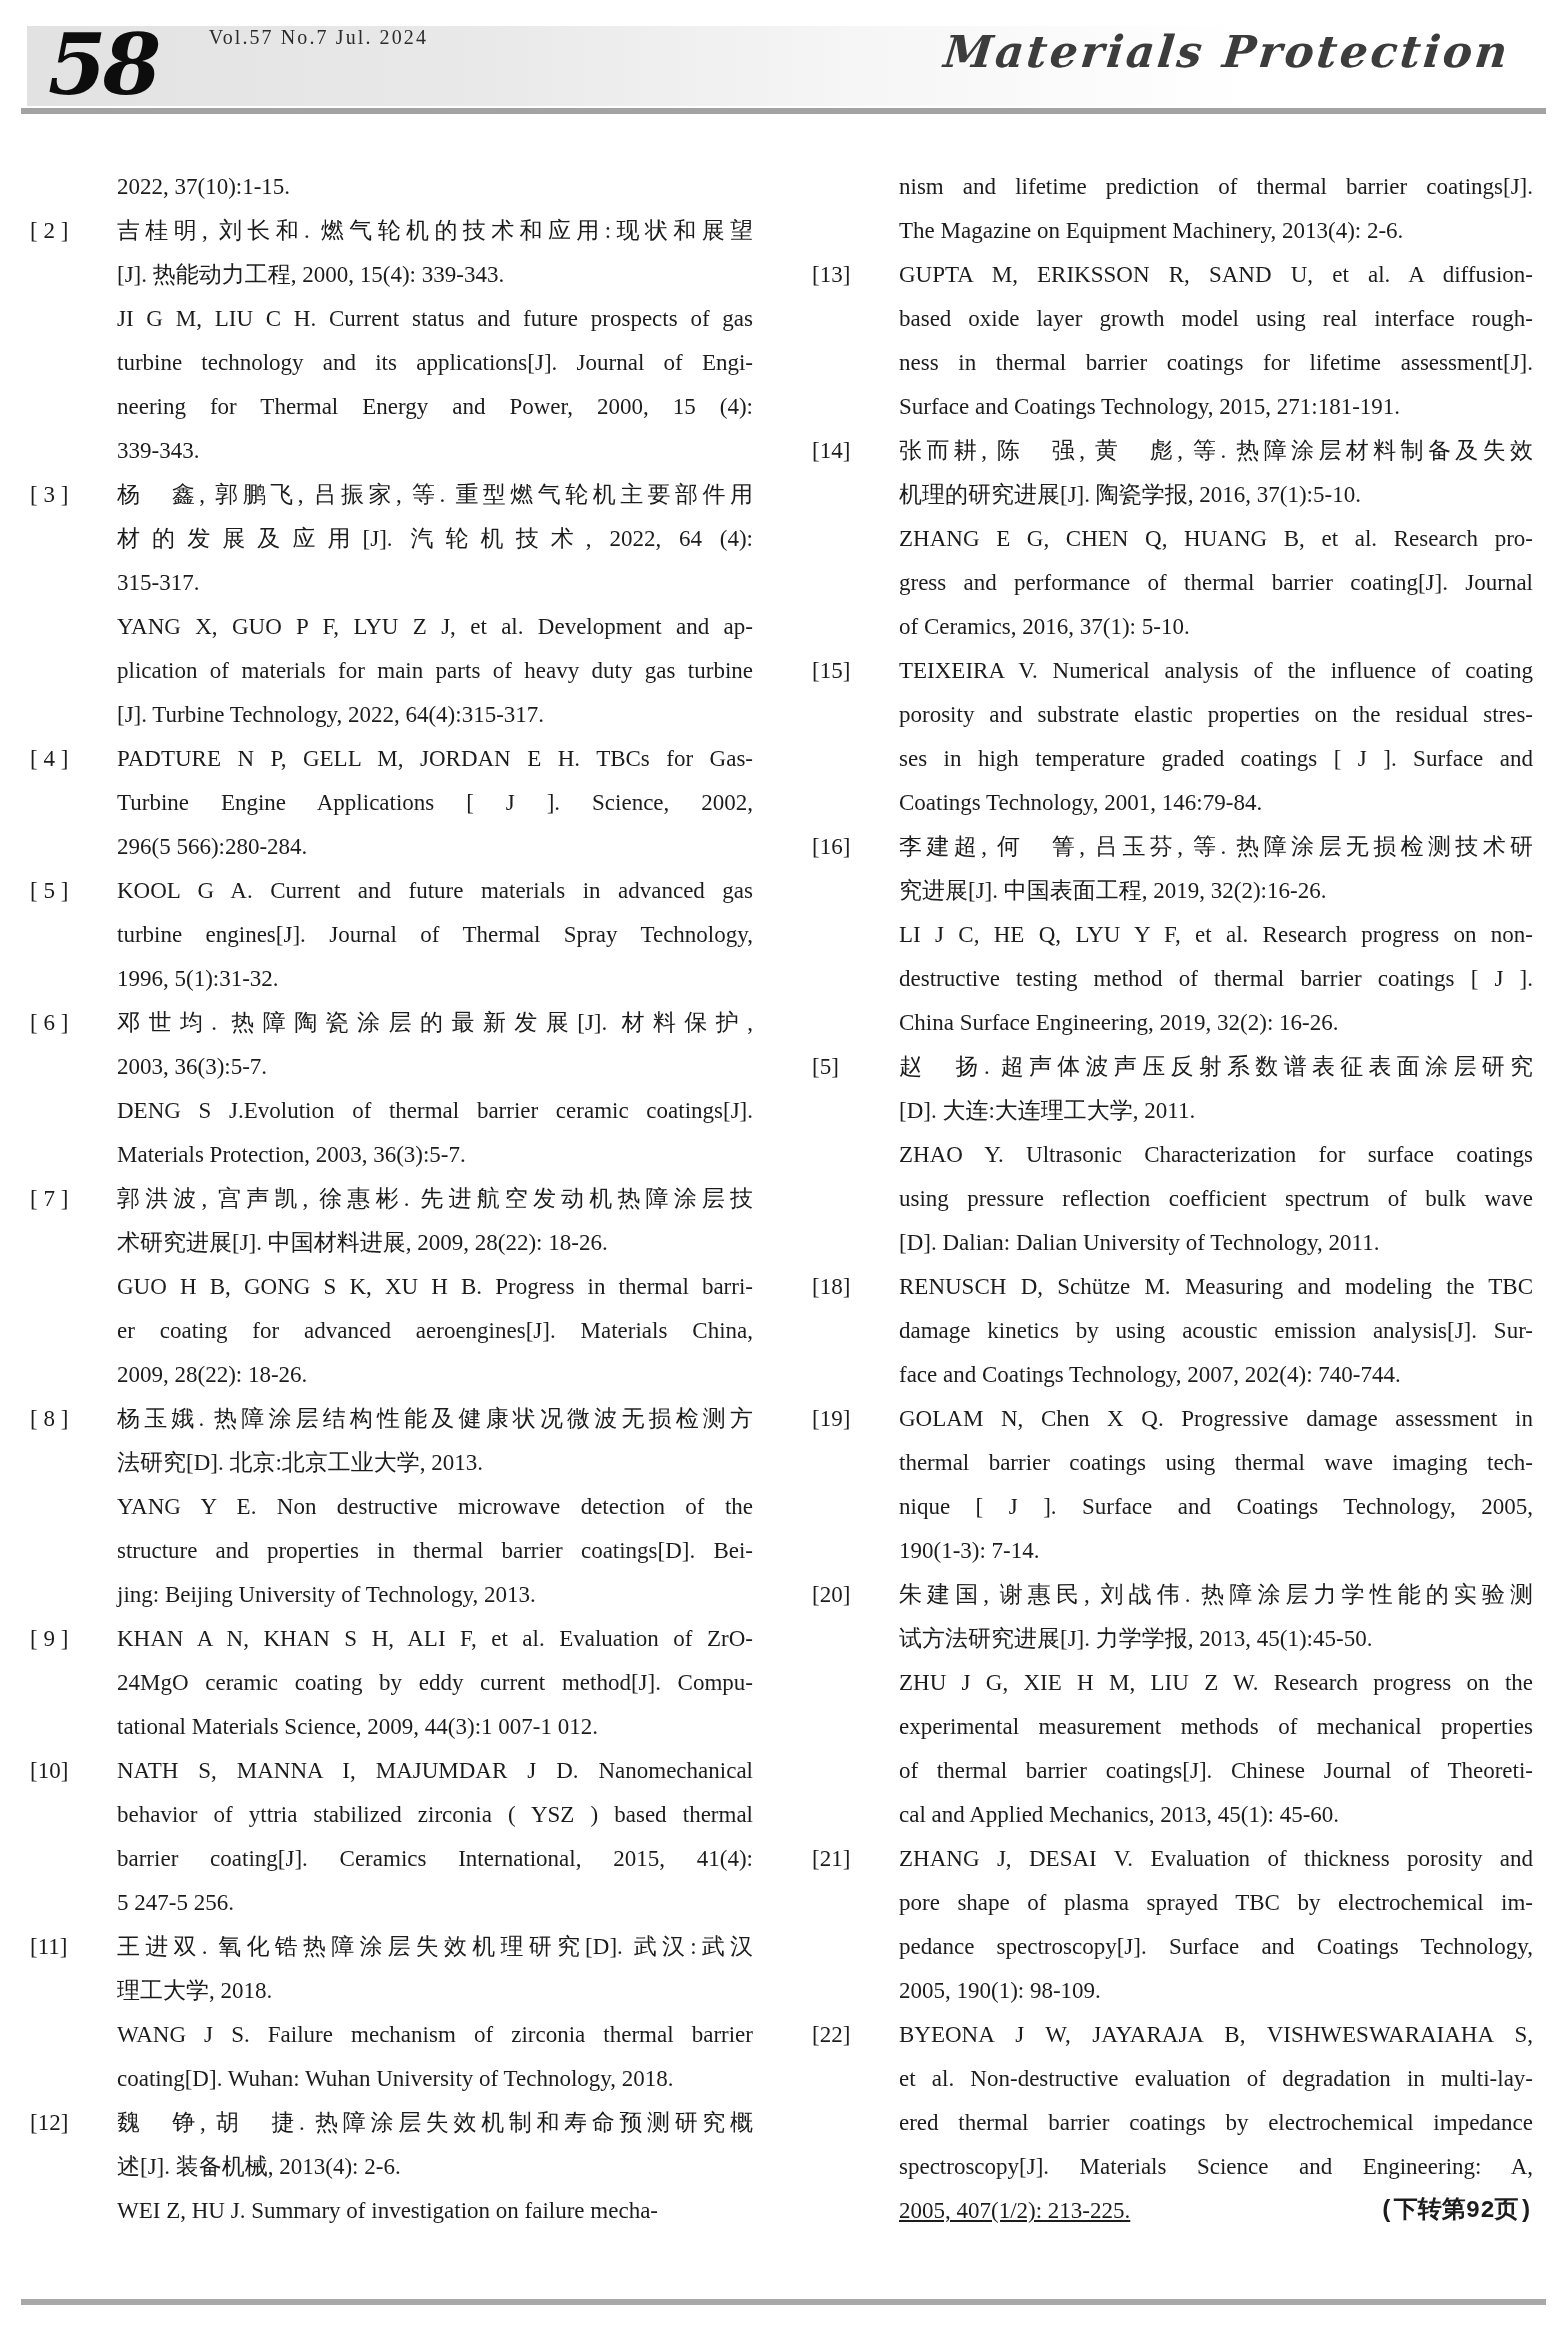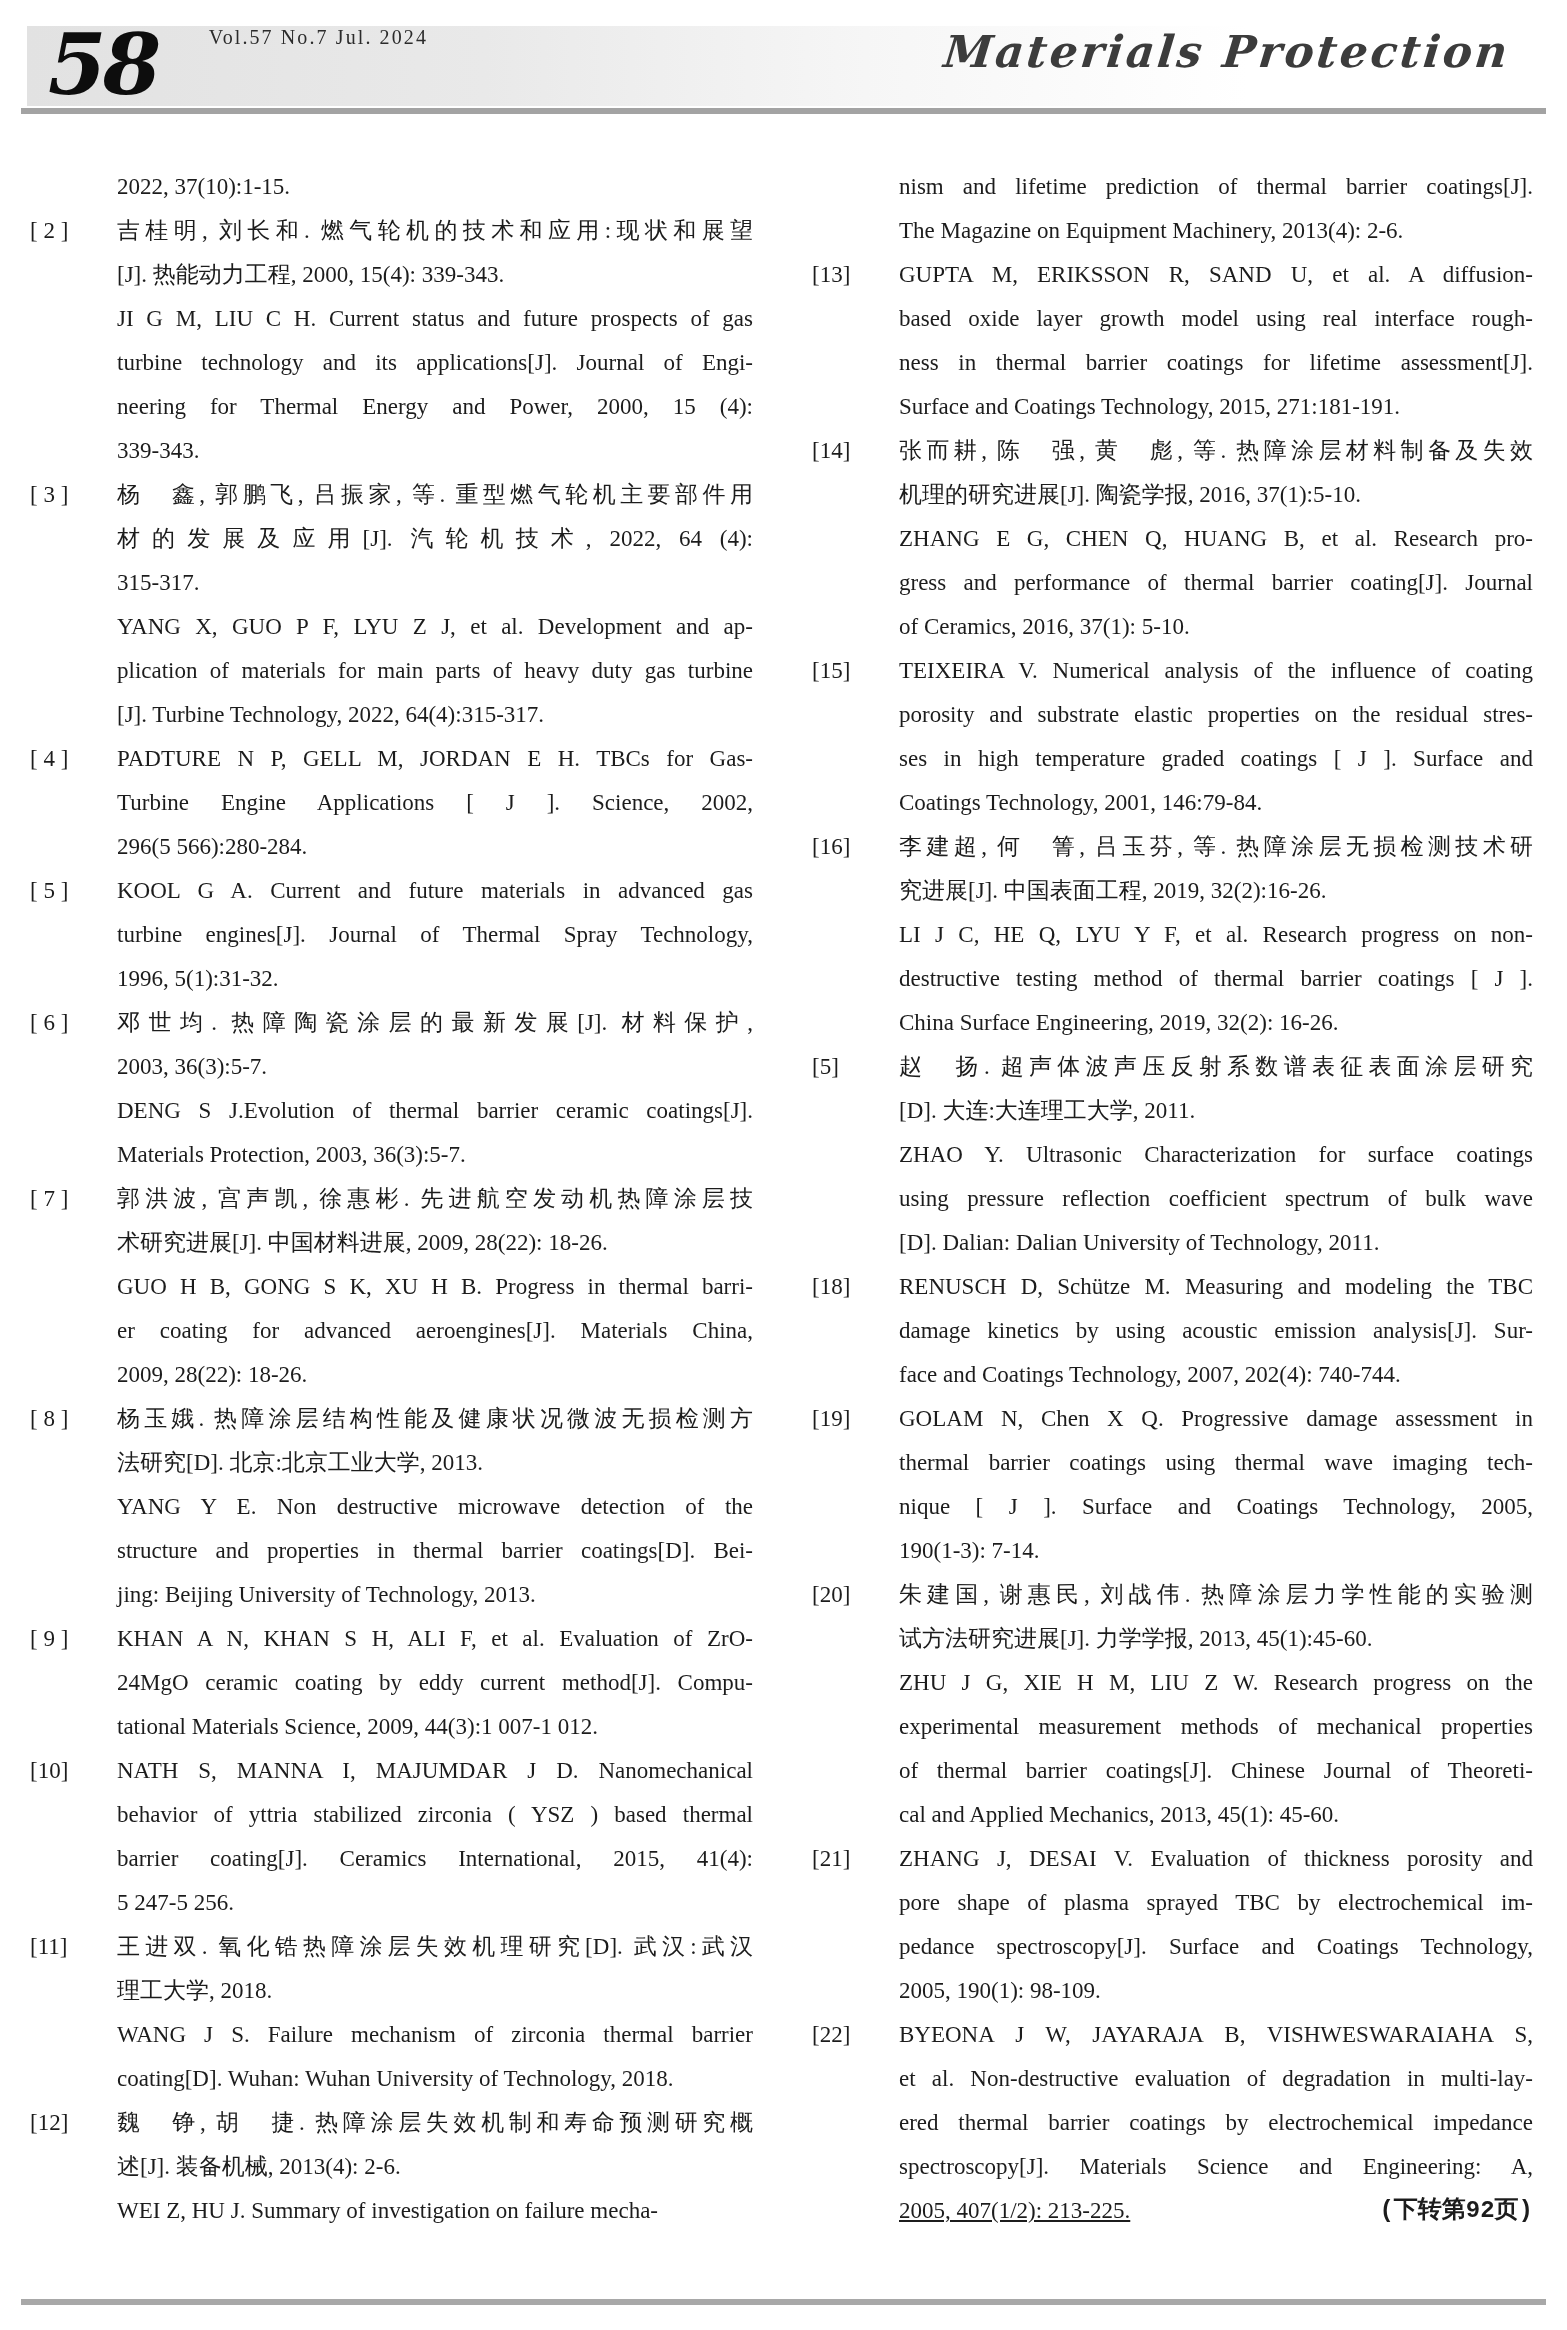--- a/index.html
+++ b/index.html
@@ -374,21 +374,21 @@
       <div class="ref-line">
         <span class="num"></span>
         <span class="txt end">190(1-3): 7-14.</span>
       </div>
       <div class="ref-line">
         <span class="num">[20]</span>
         <span class="txt">朱建国, 谢惠民, 刘战伟. 热障涂层力学性能的实验测</span>
       </div>
       <div class="ref-line">
         <span class="num"></span>
-        <span class="txt end">试方法研究进展[J]. 力学学报, 2013, 45(1):45-60.</span>
+        <span class="txt end">试方法研究进展[J]. 力学学报, 2013, 45(1):45-50.</span>
       </div>
       <div class="ref-line">
         <span class="num"></span>
         <span class="txt">ZHU J G, XIE H M, LIU Z W. Research progress on the</span>
       </div>
       <div class="ref-line">
         <span class="num"></span>
         <span class="txt">experimental measurement methods of mechanical properties</span>
       </div>
       <div class="ref-line">

